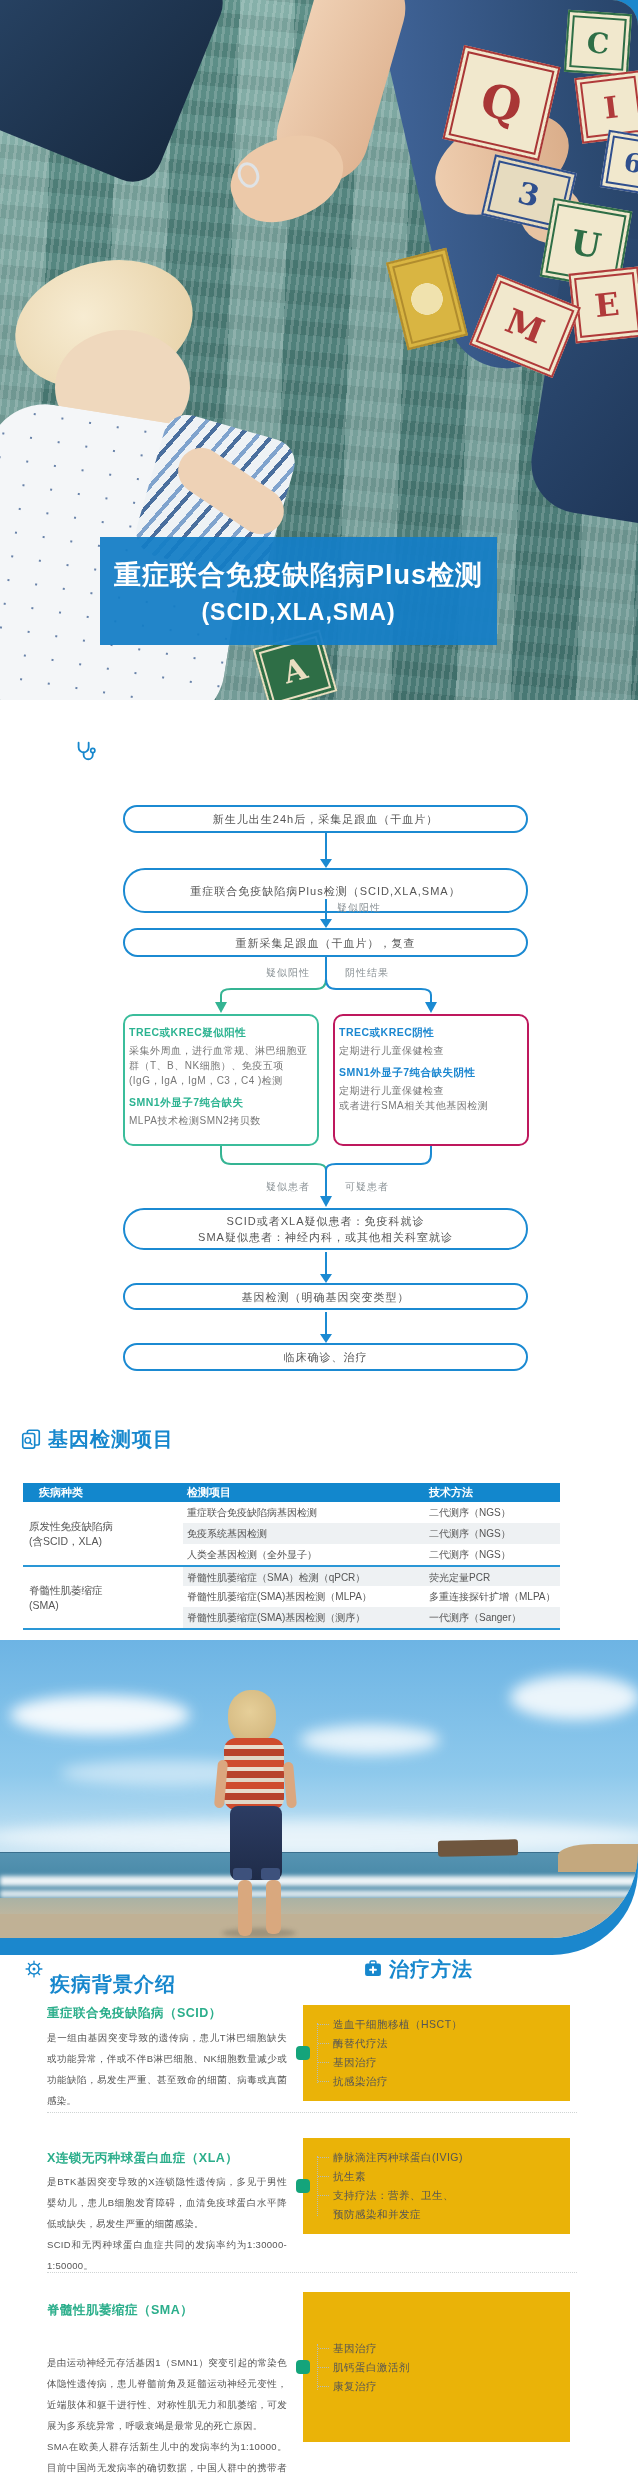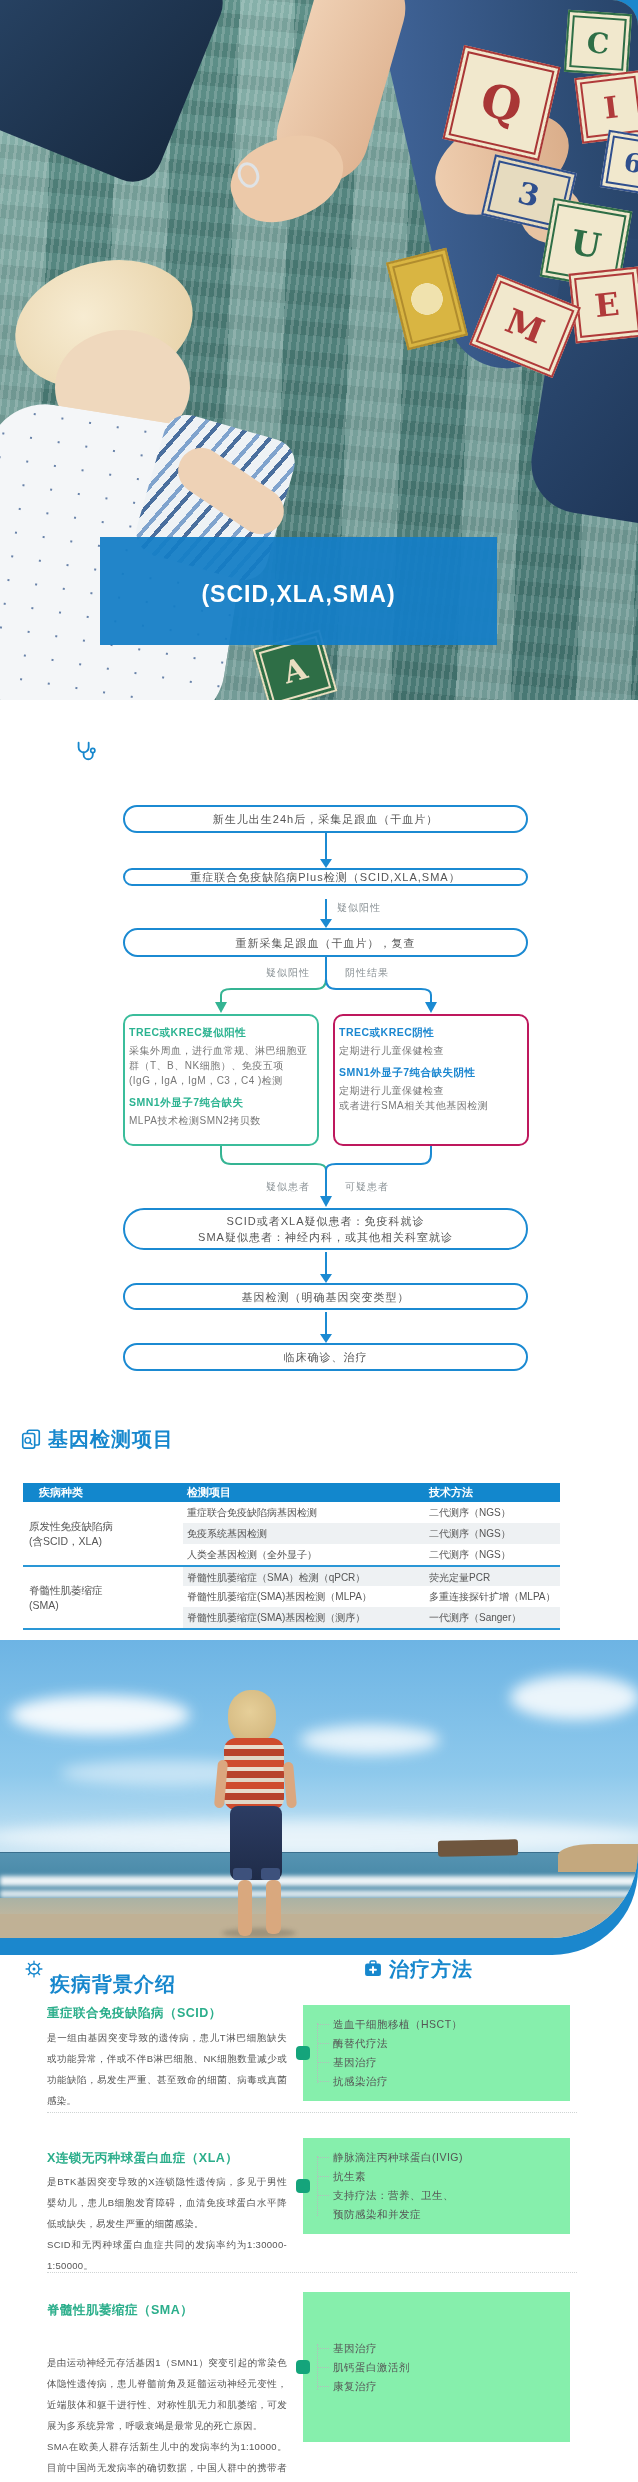--- a/index.html
+++ b/index.html
@@ -63,21 +63,21 @@
   .beach-wrap{position:absolute;left:0;top:1640px;width:638px;height:315px;background:#1b87cd;
               border-bottom-right-radius:86px;}
   .beach{position:absolute;left:0;top:0;width:638px;height:298px;overflow:hidden;
          border-bottom-right-radius:86px;background:linear-gradient(#6db4e4 0%,#8ec9ec 45%,#cfe7f4 75%);}
   .cloud{position:absolute;background:#fff;border-radius:50%;filter:blur(7px);}
   
   .bottom{position:absolute;left:0;top:1955px;width:638px;height:527px;background:#fff;}
   .dhead{position:absolute;left:47px;font-size:12.5px;font-weight:bold;color:#2bae8b;letter-spacing:0.5px;white-space:nowrap;}
   .dtext{position:absolute;left:47px;width:240px;font-size:9.5px;color:#555;line-height:21px;letter-spacing:0.3px;text-align:justify;}
   .dotted{position:absolute;left:47px;width:530px;border-top:1px dotted #cfd4d4;}
-  .treat-block{position:absolute;left:303px;width:267px;background:#86efac;box-sizing:border-box;
+  .treat-block{position:absolute;left:303px;width:267px;background:#eab308;box-sizing:border-box;
                padding:10px 10px 10px 30px;}
   .t-bullet{position:absolute;left:-7px;top:50%;margin-top:-7px;width:14px;height:14px;background:#14a47b;border-radius:4px;}
   .t-line{position:absolute;left:14px;top:18px;bottom:18px;border-left:1px dotted #b5bcbc;}
   .t-item{position:relative;font-size:10.5px;color:#555;line-height:19px;letter-spacing:0.5px;white-space:pre-line;}
   .t-item::before{content:'';position:absolute;left:-15px;top:9px;width:11px;border-top:1px dotted #b5bcbc;}
   .vcenter{display:flex;flex-direction:column;justify-content:center;}
 </style>
 </head>
 <body>
 
@@ -122,35 +122,36 @@
         </div>
       <div class="blk" style="left:480px;top:288px;width:86px;height:72px;transform:rotate(22deg);color:#b03a3a;font-size:34px;">
           <span>M</span>
         </div>
       <div class="blk" style="left:396px;top:254px;width:58px;height:86px;transform:rotate(-14deg);color:#b08c2e;background:#d9b542;box-shadow:inset 0 0 0 3px #d9b542, inset 0 0 0 5px #b08c2e;background-image:radial-gradient(circle,#f0e2ae 0 30%,rgba(0,0,0,0) 31%);"></div>
       <div class="blk" style="left:260px;top:638px;width:66px;height:60px;transform:rotate(-16deg);color:#e9dec0;background:#2e6e46;box-shadow:inset 0 0 0 3px #2e6e46, inset 0 0 0 5px #e9dec0;font-size:30px;">
           <span>A</span>
         </div>
 
       <div class="banner">
+        <div class="l1">重症联合免疫缺陷病Plus检测</div>
         <div class="l2">(SCID,XLA,SMA)</div>
       </div>
     </div>
   </div>
 
   <div class="flow">
     <svg class="sec-icon" style="left:74px;top:40px;" viewBox="0 0 24 24">
       <path d="M5 3v5a5.5 5.5 0 0 0 11 0V3" fill="none" stroke="#1687cd" stroke-width="2" stroke-linecap="round"></path>
       <path d="M10.5 13.5v2.5a5 5 0 0 0 10 0v-2" fill="none" stroke="#1687cd" stroke-width="2" stroke-linecap="round"></path>
       <circle cx="20.5" cy="11.5" r="2.3" fill="none" stroke="#1687cd" stroke-width="1.8"></circle>
     </svg>
 
     <div class="pill" style="top:105px;height:28px;">新生儿出生24h后，采集足跟血（干血片）</div>
     <div class="varrow" style="top:133px;height:26px;"></div>
-    <div class="pill" style="top:168px;height:18px;">重症联合免疫缺陷病Plus检测（SCID,XLA,SMA）</div>
+    <div class="pill" style="top:168px;height:45px;">重症联合免疫缺陷病Plus检测（SCID,XLA,SMA）</div>
     <div class="varrow" style="top:199px;height:20px;"></div>
     <div class="flowlab" style="left:337px;top:201px;">疑似阳性</div>
     <div class="pill" style="top:228px;height:29px;">重新采集足跟血（干血片），复查</div>
 
     <div class="flowlab" style="left:230px;top:266px;width:80px;text-align:right;">疑似阳性</div>
     <div class="flowlab" style="left:345px;top:266px;">阴性结果</div>
     <svg class="conn" style="top:257px;height:57px;" viewBox="0 0 405 57">
       <path d="M203,0 V22 Q203,32 193,32 H108 Q98,32 98,38 V45" fill="none" stroke="#35b493" stroke-width="2"></path>
       <polygon points="92,45 104,45 98,56" fill="#35b493"></polygon>
       <path d="M203,0 V22 Q203,32 213,32 H298 Q308,32 308,38 V45" fill="none" stroke="#1b8ad2" stroke-width="2"></path>

